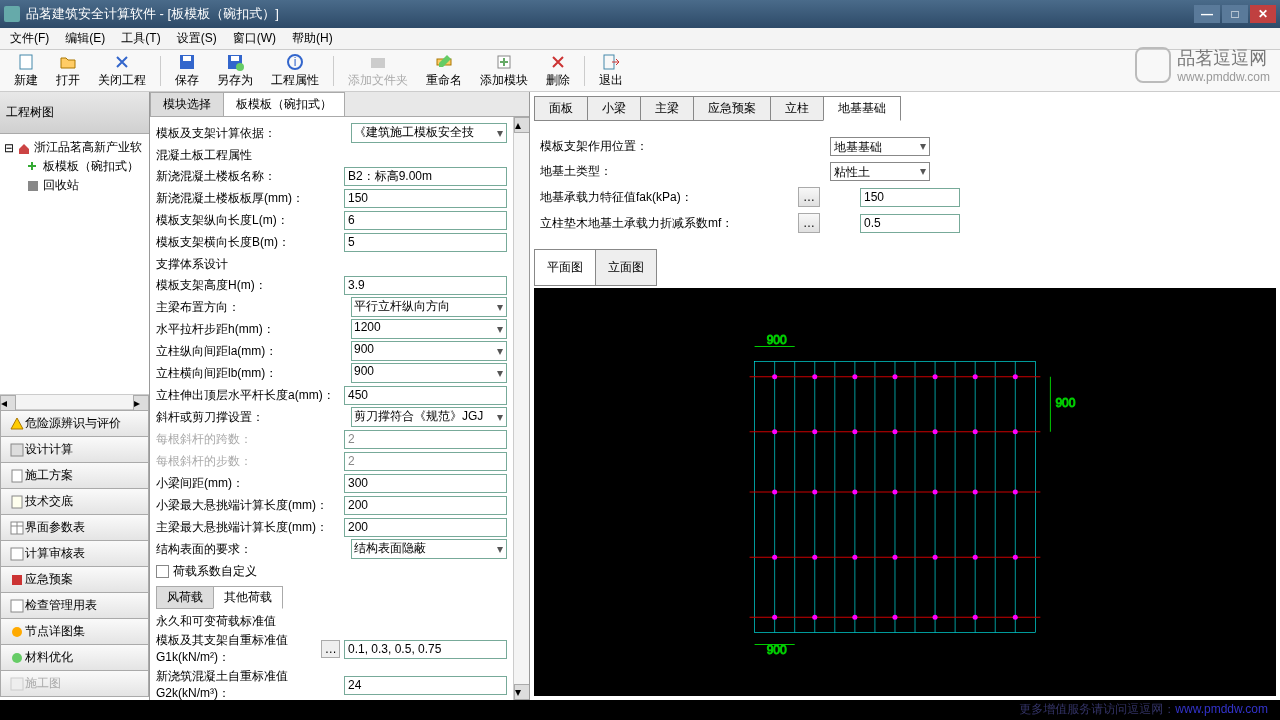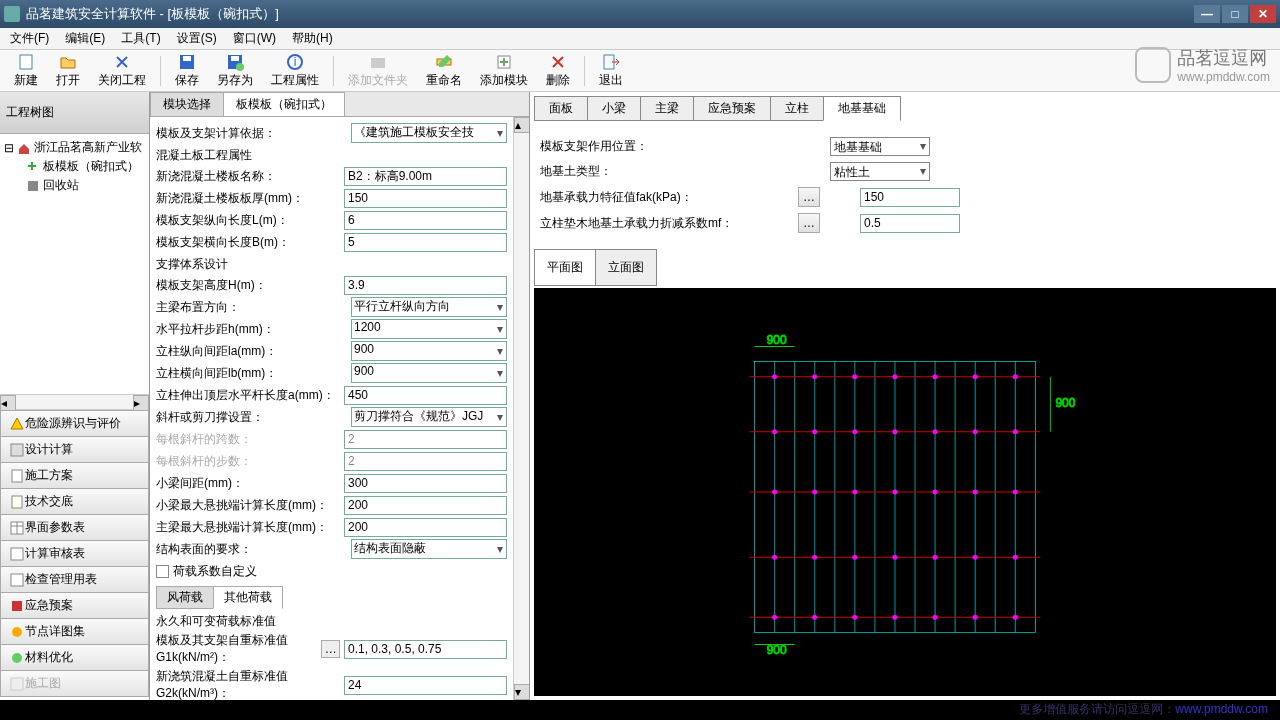--- a/index.html
+++ b/index.html
@@ -255,29 +255,29 @@
             <span>界面参数表</span>
           </div>
         <div class="nav-btn">
             <svg class="nav-icon">
               <rect x="2" y="2" width="12" height="12" fill="#fff" stroke="#888"></rect>
             </svg>
             <span>计算审核表</span>
           </div>
         <div class="nav-btn">
             <svg class="nav-icon">
+              <rect x="3" y="3" width="10" height="10" fill="#c33"></rect>
+            </svg>
+            <span>应急预案</span>
+          </div>
+        <div class="nav-btn">
+            <svg class="nav-icon">
               <rect x="2" y="2" width="12" height="12" fill="#fff" stroke="#888"></rect>
             </svg>
             <span>检查管理用表</span>
-          </div>
-        <div class="nav-btn">
-            <svg class="nav-icon">
-              <rect x="3" y="3" width="10" height="10" fill="#c33"></rect>
-            </svg>
-            <span>应急预案</span>
           </div>
         <div class="nav-btn">
             <svg class="nav-icon">
               <circle cx="8" cy="8" r="5" fill="#fa0"></circle>
             </svg>
             <span>节点详图集</span>
           </div>
         <div class="nav-btn">
             <svg class="nav-icon">
               <circle cx="8" cy="8" r="5" fill="#6c6"></circle>

